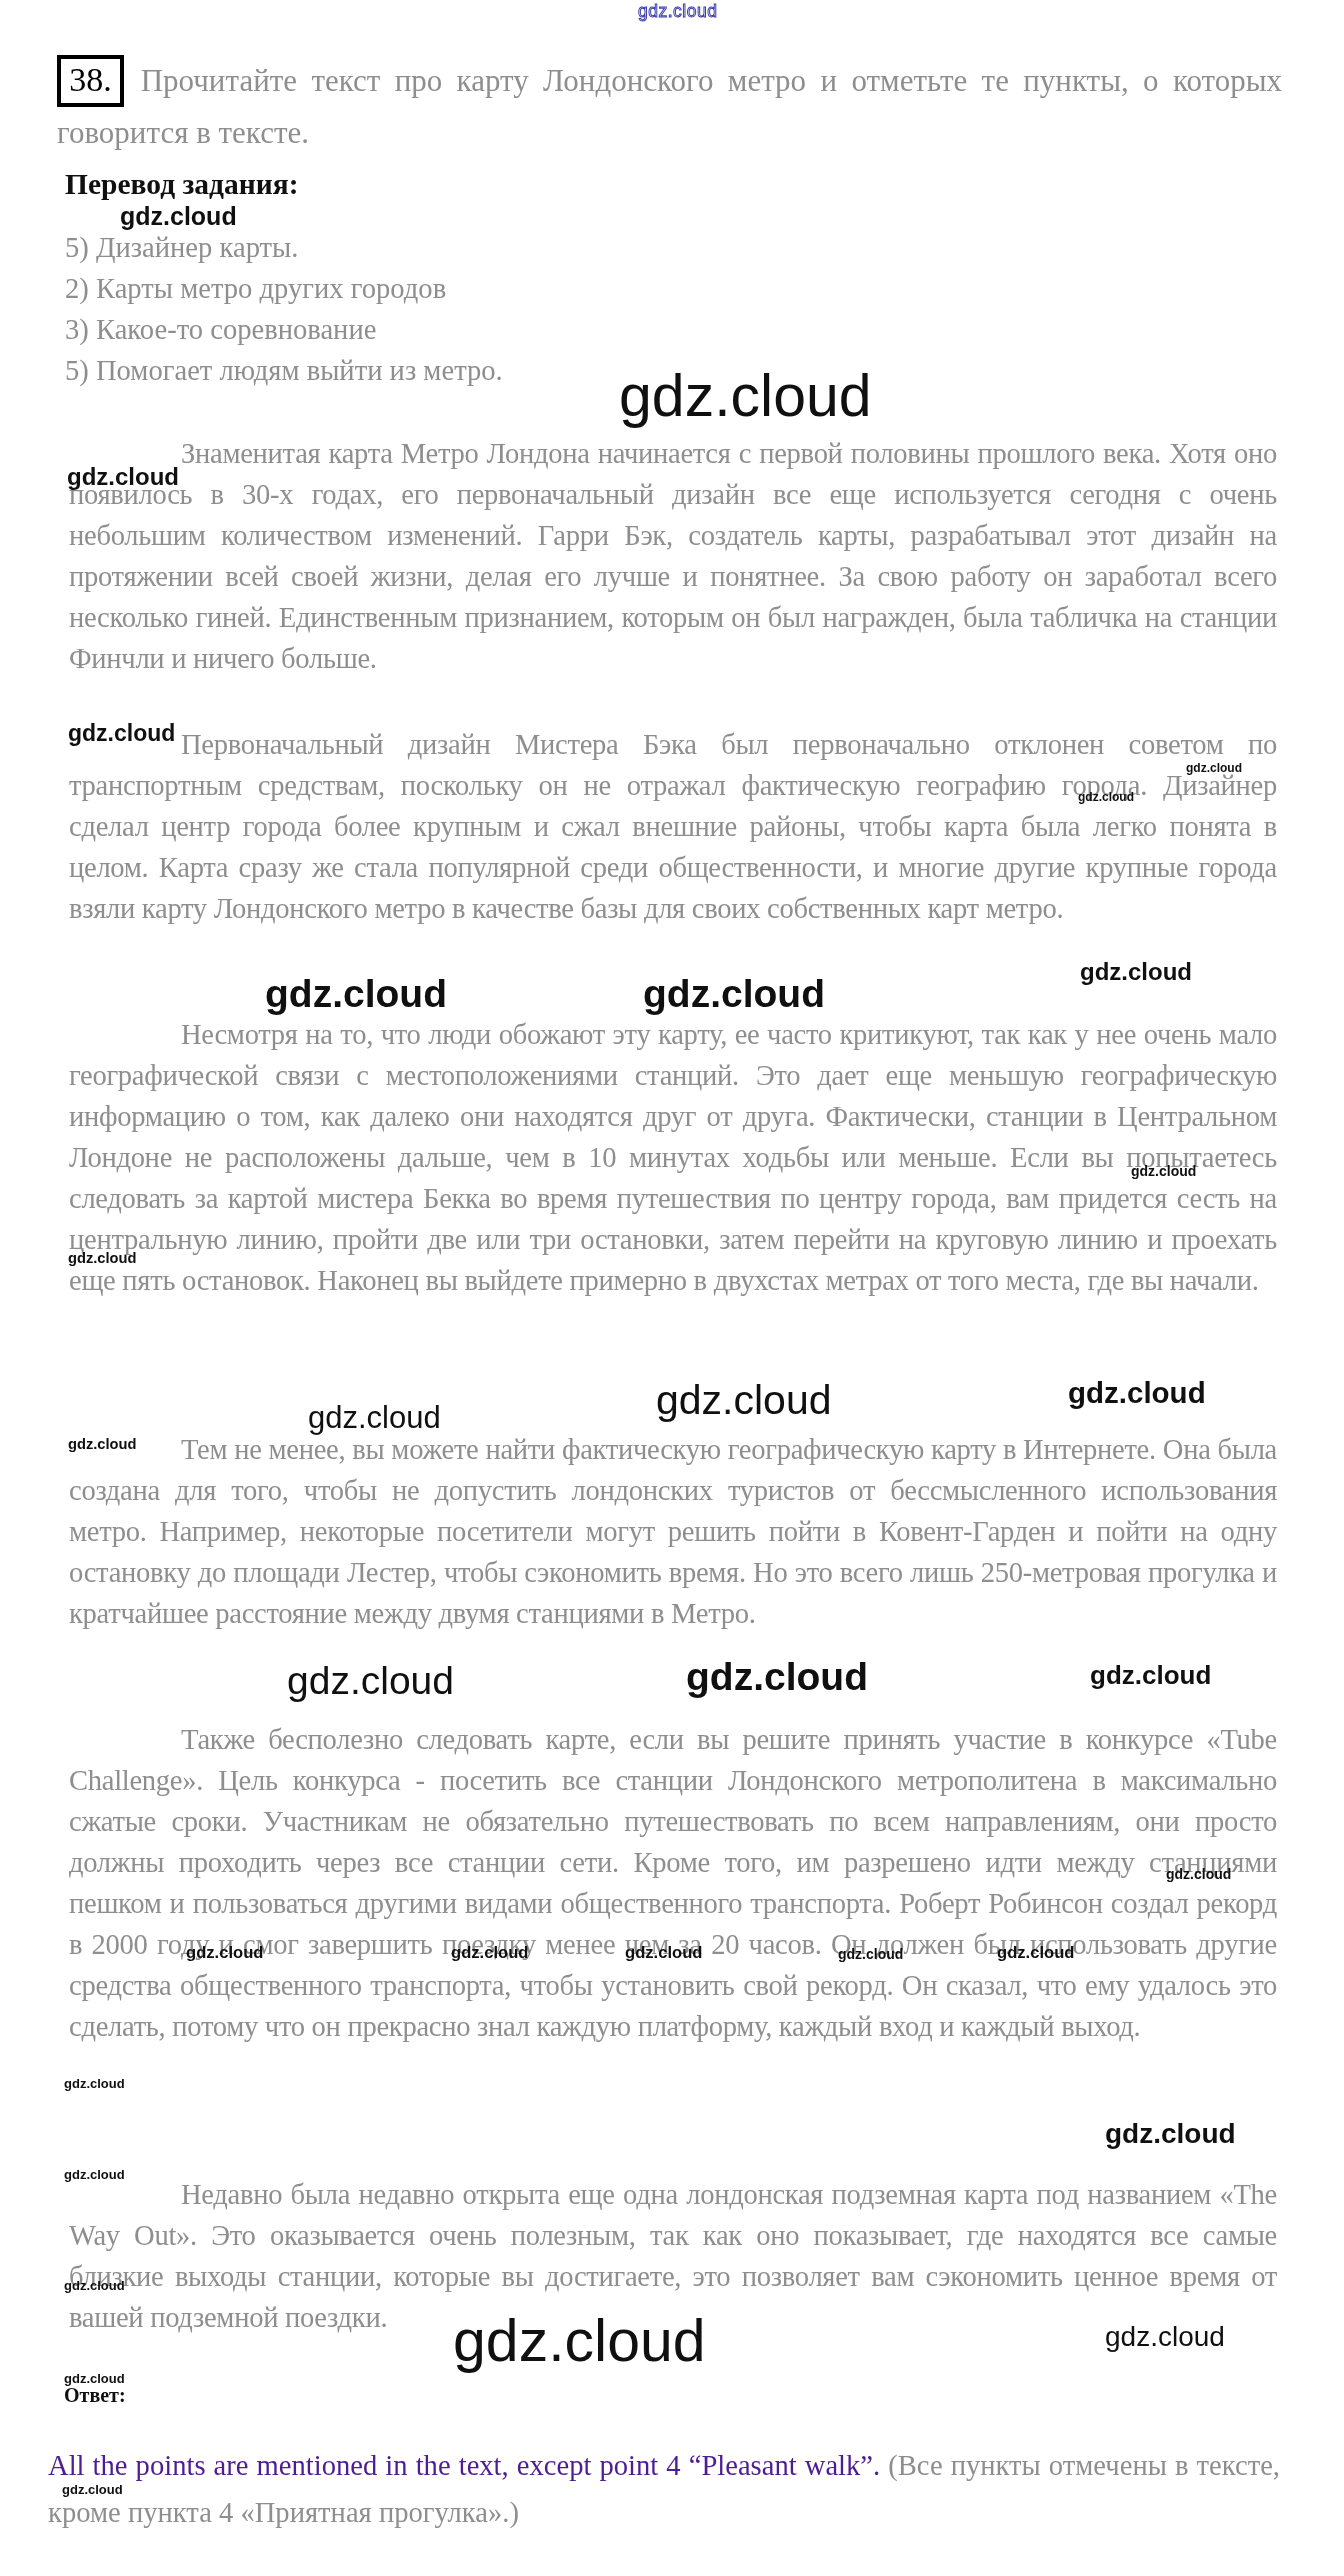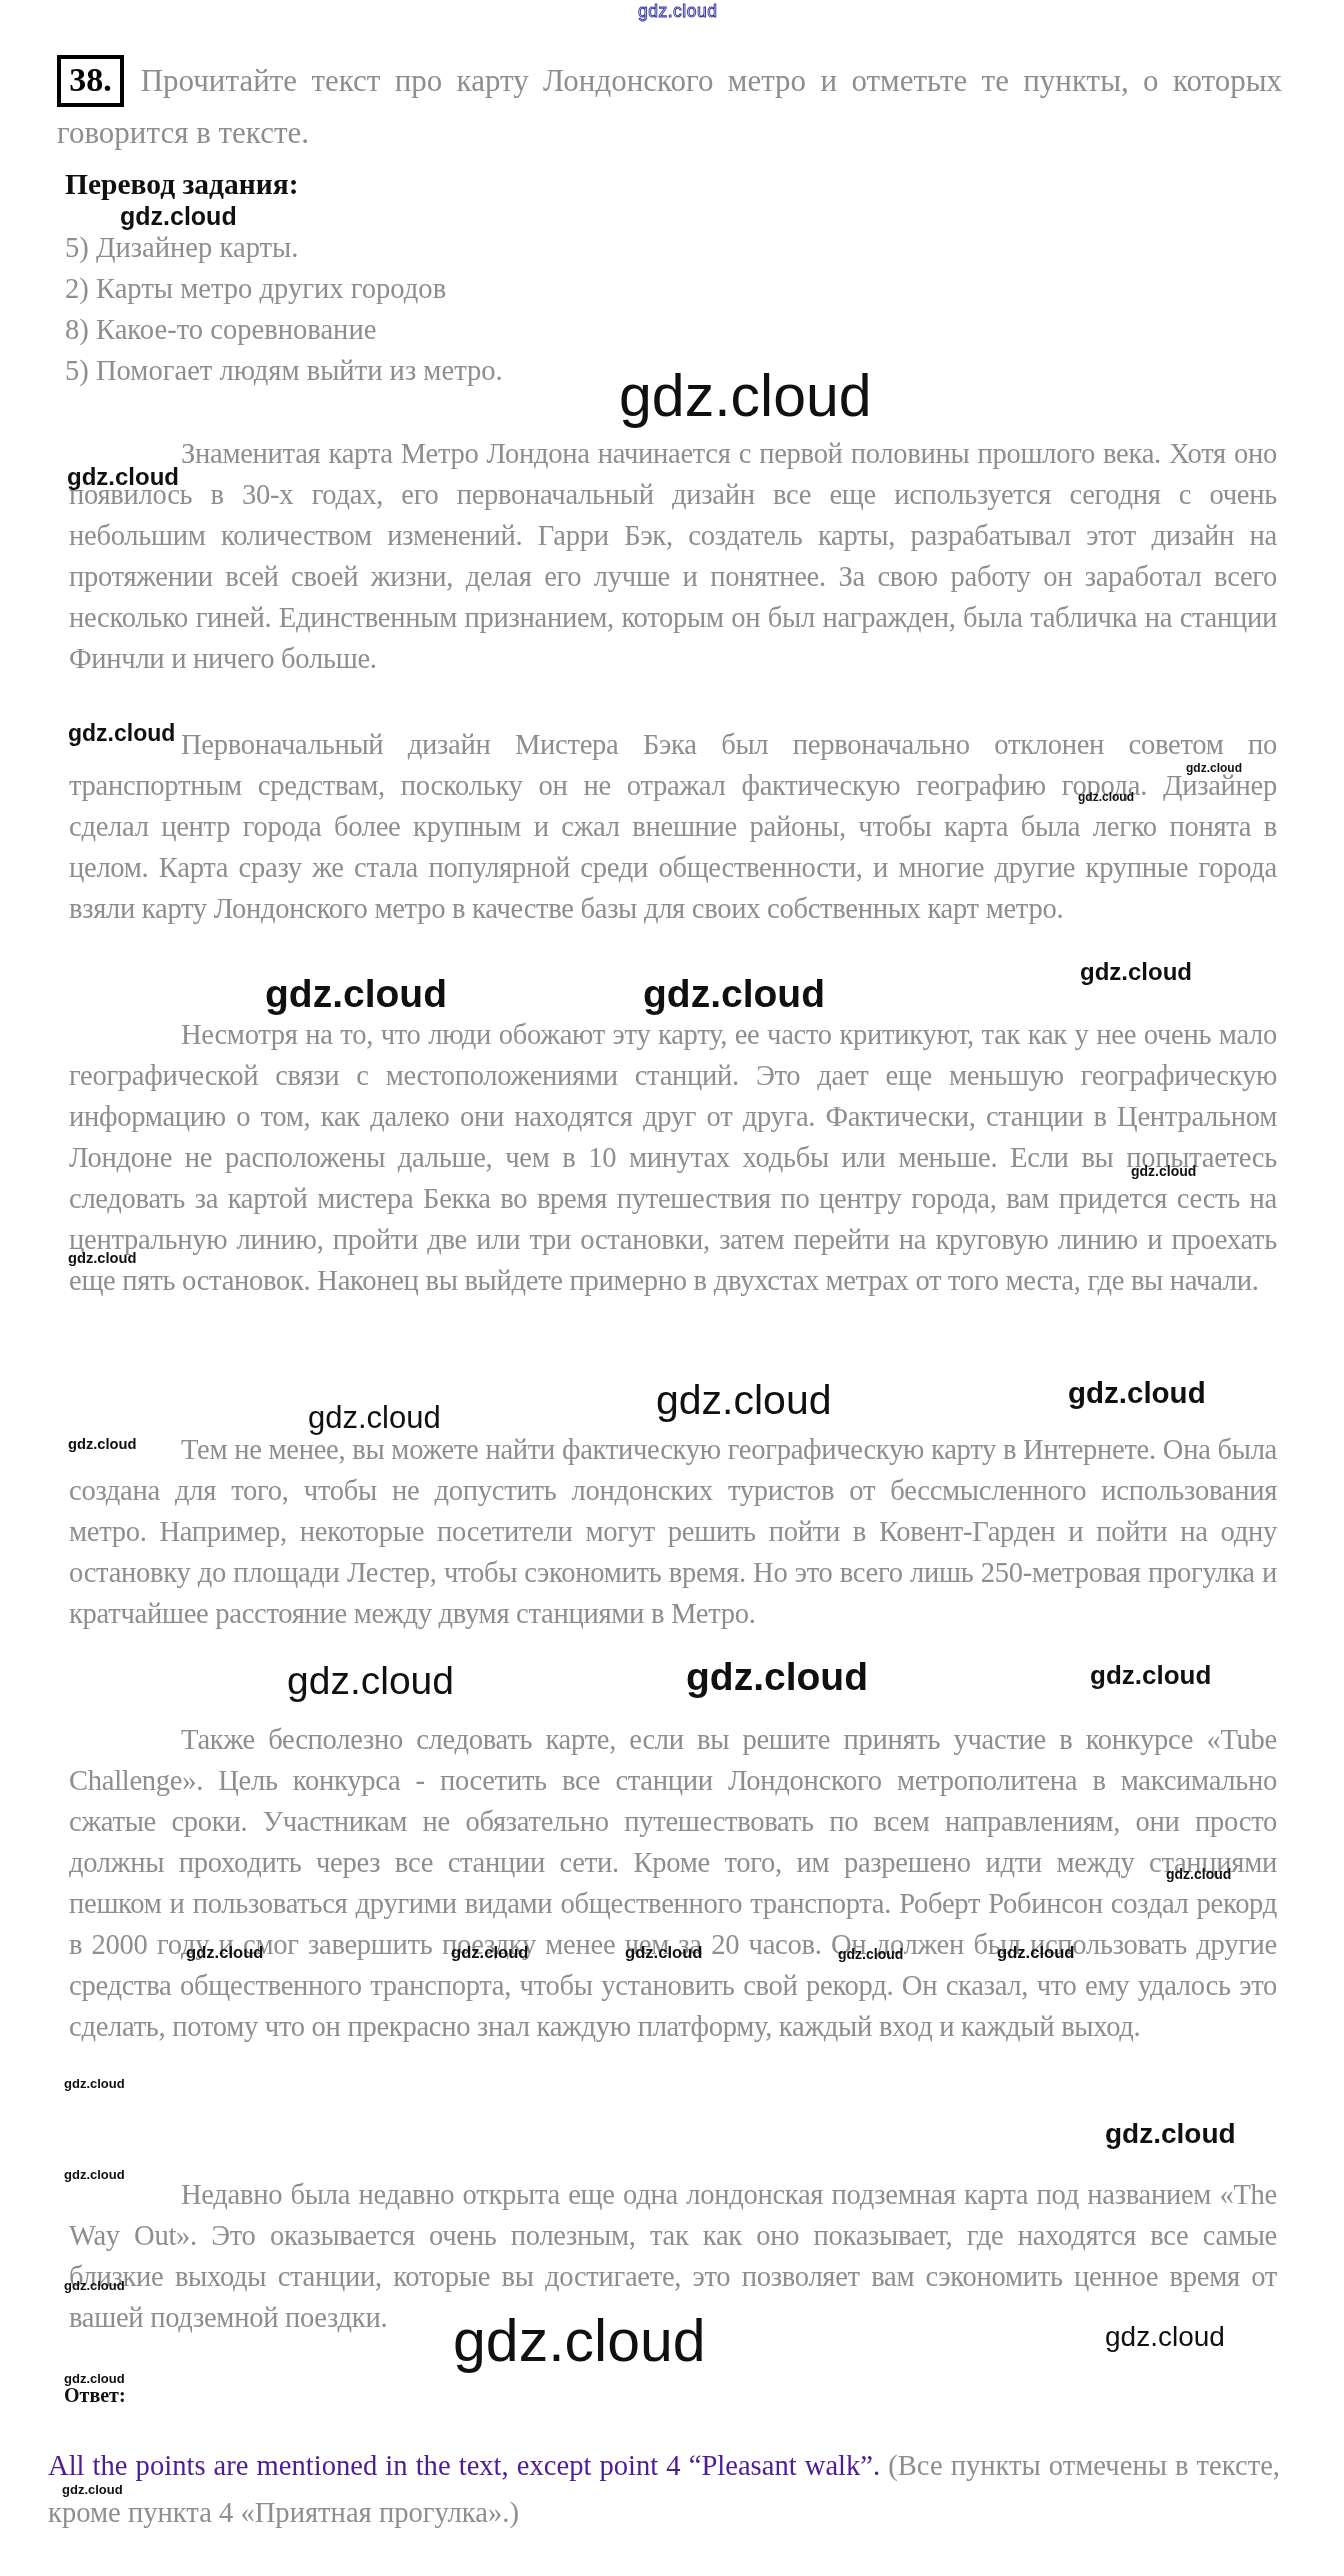--- a/index.html
+++ b/index.html
@@ -37,21 +37,21 @@
   .task-header{
     position:absolute;left:57px;top:55px;width:1225px;
     font-size:31px;line-height:52px;color:var(--gray);
     text-align:justify;
   }
   .task-number-box{
     display:inline-block;
     border:4.6px solid #000;
     padding:0 8.3px 2.8px 8.3px;
     margin-right:16.6px;
-    font-weight:bold;
+    font-weight:normal;
     font-size:34px;
     line-height:41px;
     color:#000;
   }
   
   .translation-heading{
     position:absolute;left:65px;top:168px;margin:0;
     font-size:29.5px;font-weight:bold;color:var(--heading);
   }
   .options-list{
@@ -127,21 +127,21 @@
 
   <div class="task-header">
     <span class="task-number-box"><span>38.</span></span><span class="task-text">Прочитайте текст про карту Лондонского метро и отметьте те пункты, о которых говорится в тексте.</span>
   </div>
 
   <h2 class="translation-heading">Перевод задания:</h2>
 
   <div class="options-list">
     <div class="option">5) Дизайнер карты.</div>
     <div class="option">2) Карты метро других городов</div>
-    <div class="option">8) Какое-то соревнование</div>
+    <div class="option">3) Какое-то соревнование</div>
     <div class="option">5) Помогает людям выйти из метро.</div>
   </div>
 
   <p class="body-par par-1">Знаменитая карта Метро Лондона начинается с первой половины прошлого века. Хотя оно появилось в 30-х годах, его первоначальный дизайн все еще используется сегодня с очень небольшим количеством изменений. Гарри Бэк, создатель карты, разрабатывал этот дизайн на протяжении всей своей жизни, делая его лучше и понятнее. За свою работу он заработал всего несколько гиней. Единственным признанием, которым он был награжден, была табличка на станции Финчли и ничего больше.</p>
   <p class="body-par par-2">Первоначальный дизайн Мистера Бэка был первоначально отклонен советом по транспортным средствам, поскольку он не отражал фактическую географию города. Дизайнер сделал центр города более крупным и сжал внешние районы, чтобы карта была легко понята в целом. Карта сразу же стала популярной среди общественности, и многие другие крупные города взяли карту Лондонского метро в качестве базы для своих собственных карт метро.</p>
   <p class="body-par par-3">Несмотря на то, что люди обожают эту карту, ее часто критикуют, так как у нее очень мало географической связи с местоположениями станций. Это дает еще меньшую географическую информацию о том, как далеко они находятся друг от друга. Фактически, станции в Центральном Лондоне не расположены дальше, чем в 10 минутах ходьбы или меньше. Если вы попытаетесь следовать за картой мистера Бекка во время путешествия по центру города, вам придется сесть на центральную линию, пройти две или три остановки, затем перейти на круговую линию и проехать еще пять остановок. Наконец вы выйдете примерно в двухстах метрах от того места, где вы начали.</p>
   <p class="body-par par-4">Тем не менее, вы можете найти фактическую географическую карту в Интернете. Она была создана для того, чтобы не допустить лондонских туристов от бессмысленного использования метро. Например, некоторые посетители могут решить пойти в Ковент-Гарден и пойти на одну остановку до площади Лестер, чтобы сэкономить время. Но это всего лишь 250-метровая прогулка и кратчайшее расстояние между двумя станциями в Метро.</p>
   <p class="body-par par-5">Также бесполезно следовать карте, если вы решите принять участие в конкурсе «Tube Challenge». Цель конкурса - посетить все станции Лондонского метрополитена в максимально сжатые сроки. Участникам не обязательно путешествовать по всем направлениям, они просто должны проходить через все станции сети. Кроме того, им разрешено идти между станциями пешком и пользоваться другими видами общественного транспорта. Роберт Робинсон создал рекорд в 2000 году и смог завершить поездку менее чем за 20 часов. Он должен был использовать другие средства общественного транспорта, чтобы установить свой рекорд. Он сказал, что ему удалось это сделать, потому что он прекрасно знал каждую платформу, каждый вход и каждый выход.</p>
   <p class="body-par par-6">Недавно была недавно открыта еще одна лондонская подземная карта под названием «The Way Out». Это оказывается очень полезным, так как оно показывает, где находятся все самые близкие выходы станции, которые вы достигаете, это позволяет вам сэкономить ценное время от вашей подземной поездки.</p>
 

